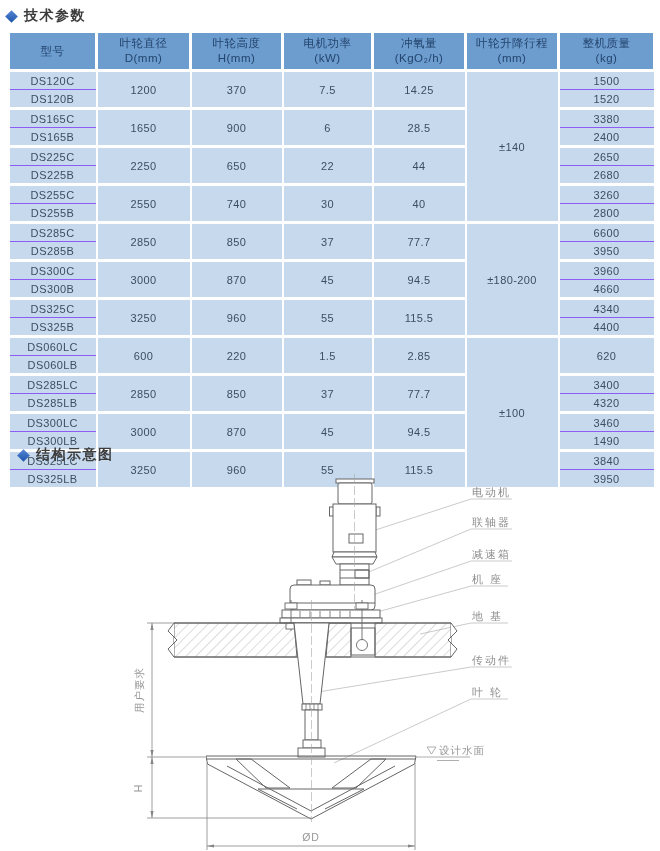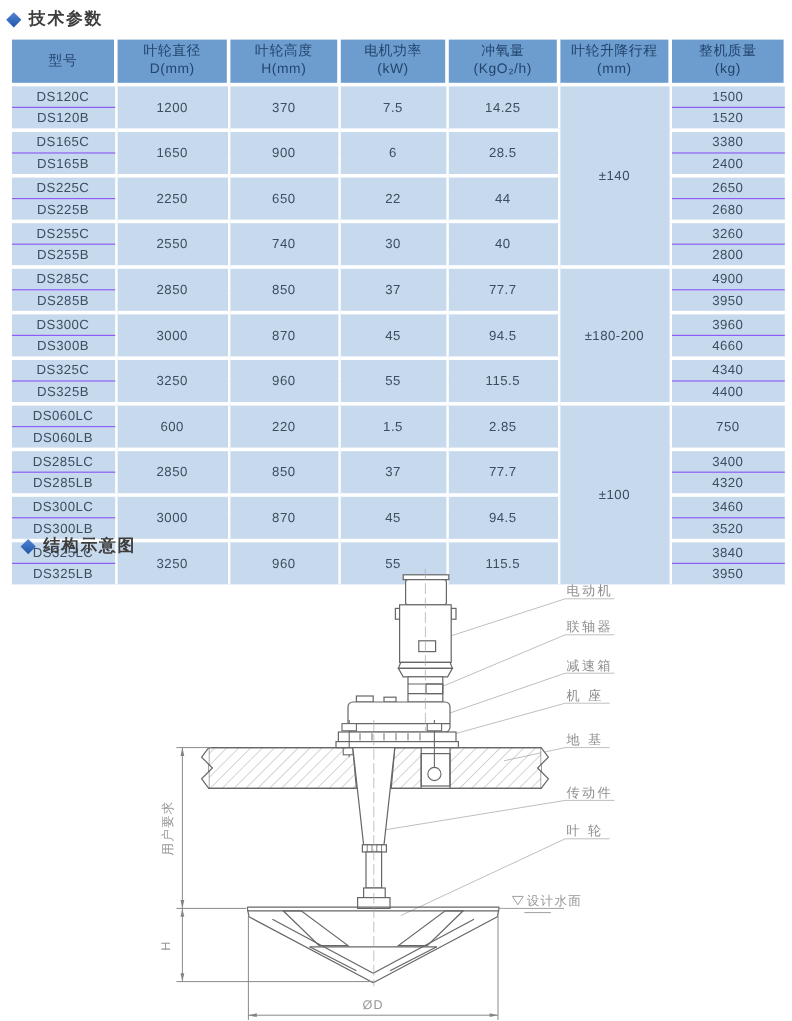--- a/index.html
+++ b/index.html
@@ -147,21 +147,21 @@
             <td class="rb">DS255B</td>
             <td class="rb">2800</td>
           </tr>
           <tr>
             <td class="ps">DS285C</td>
             <td class="ps" rowspan="2">2850</td>
             <td class="ps" rowspan="2">850</td>
             <td class="ps" rowspan="2">37</td>
             <td class="ps" rowspan="2">77.7</td>
             <td class="ps" rowspan="6">±180-200</td>
-            <td class="ps">4900</td>
+            <td class="ps">6600</td>
           </tr>
           <tr>
             <td class="rb">DS285B</td>
             <td class="rb">3950</td>
           </tr>
           <tr>
             <td class="ps">DS300C</td>
             <td class="ps" rowspan="2">3000</td>
             <td class="ps" rowspan="2">870</td>
             <td class="ps" rowspan="2">45</td>
@@ -184,21 +184,21 @@
             <td class="rb">DS325B</td>
             <td class="rb">4400</td>
           </tr>
           <tr>
             <td class="ps">DS060LC</td>
             <td class="ps" rowspan="2">600</td>
             <td class="ps" rowspan="2">220</td>
             <td class="ps" rowspan="2">1.5</td>
             <td class="ps" rowspan="2">2.85</td>
             <td class="ps" rowspan="8">±100</td>
-            <td class="ps" rowspan="2">750</td>
+            <td class="ps" rowspan="2">620</td>
           </tr>
           <tr>
             <td class="rb">DS060LB</td>
           </tr>
           <tr>
             <td class="ps">DS285LC</td>
             <td class="ps" rowspan="2">2850</td>
             <td class="ps" rowspan="2">850</td>
             <td class="ps" rowspan="2">37</td>
             <td class="ps" rowspan="2">77.7</td>
@@ -211,21 +211,21 @@
           <tr>
             <td class="ps">DS300LC</td>
             <td class="ps" rowspan="2">3000</td>
             <td class="ps" rowspan="2">870</td>
             <td class="ps" rowspan="2">45</td>
             <td class="ps" rowspan="2">94.5</td>
             <td class="ps">3460</td>
           </tr>
           <tr>
             <td class="rb">DS300LB</td>
-            <td class="rb">3520</td>
+            <td class="rb">1490</td>
           </tr>
           <tr>
             <td class="ps">DS325LC</td>
             <td class="ps" rowspan="2">3250</td>
             <td class="ps" rowspan="2">960</td>
             <td class="ps" rowspan="2">55</td>
             <td class="ps" rowspan="2">115.5</td>
             <td class="ps">3840</td>
           </tr>
           <tr>

